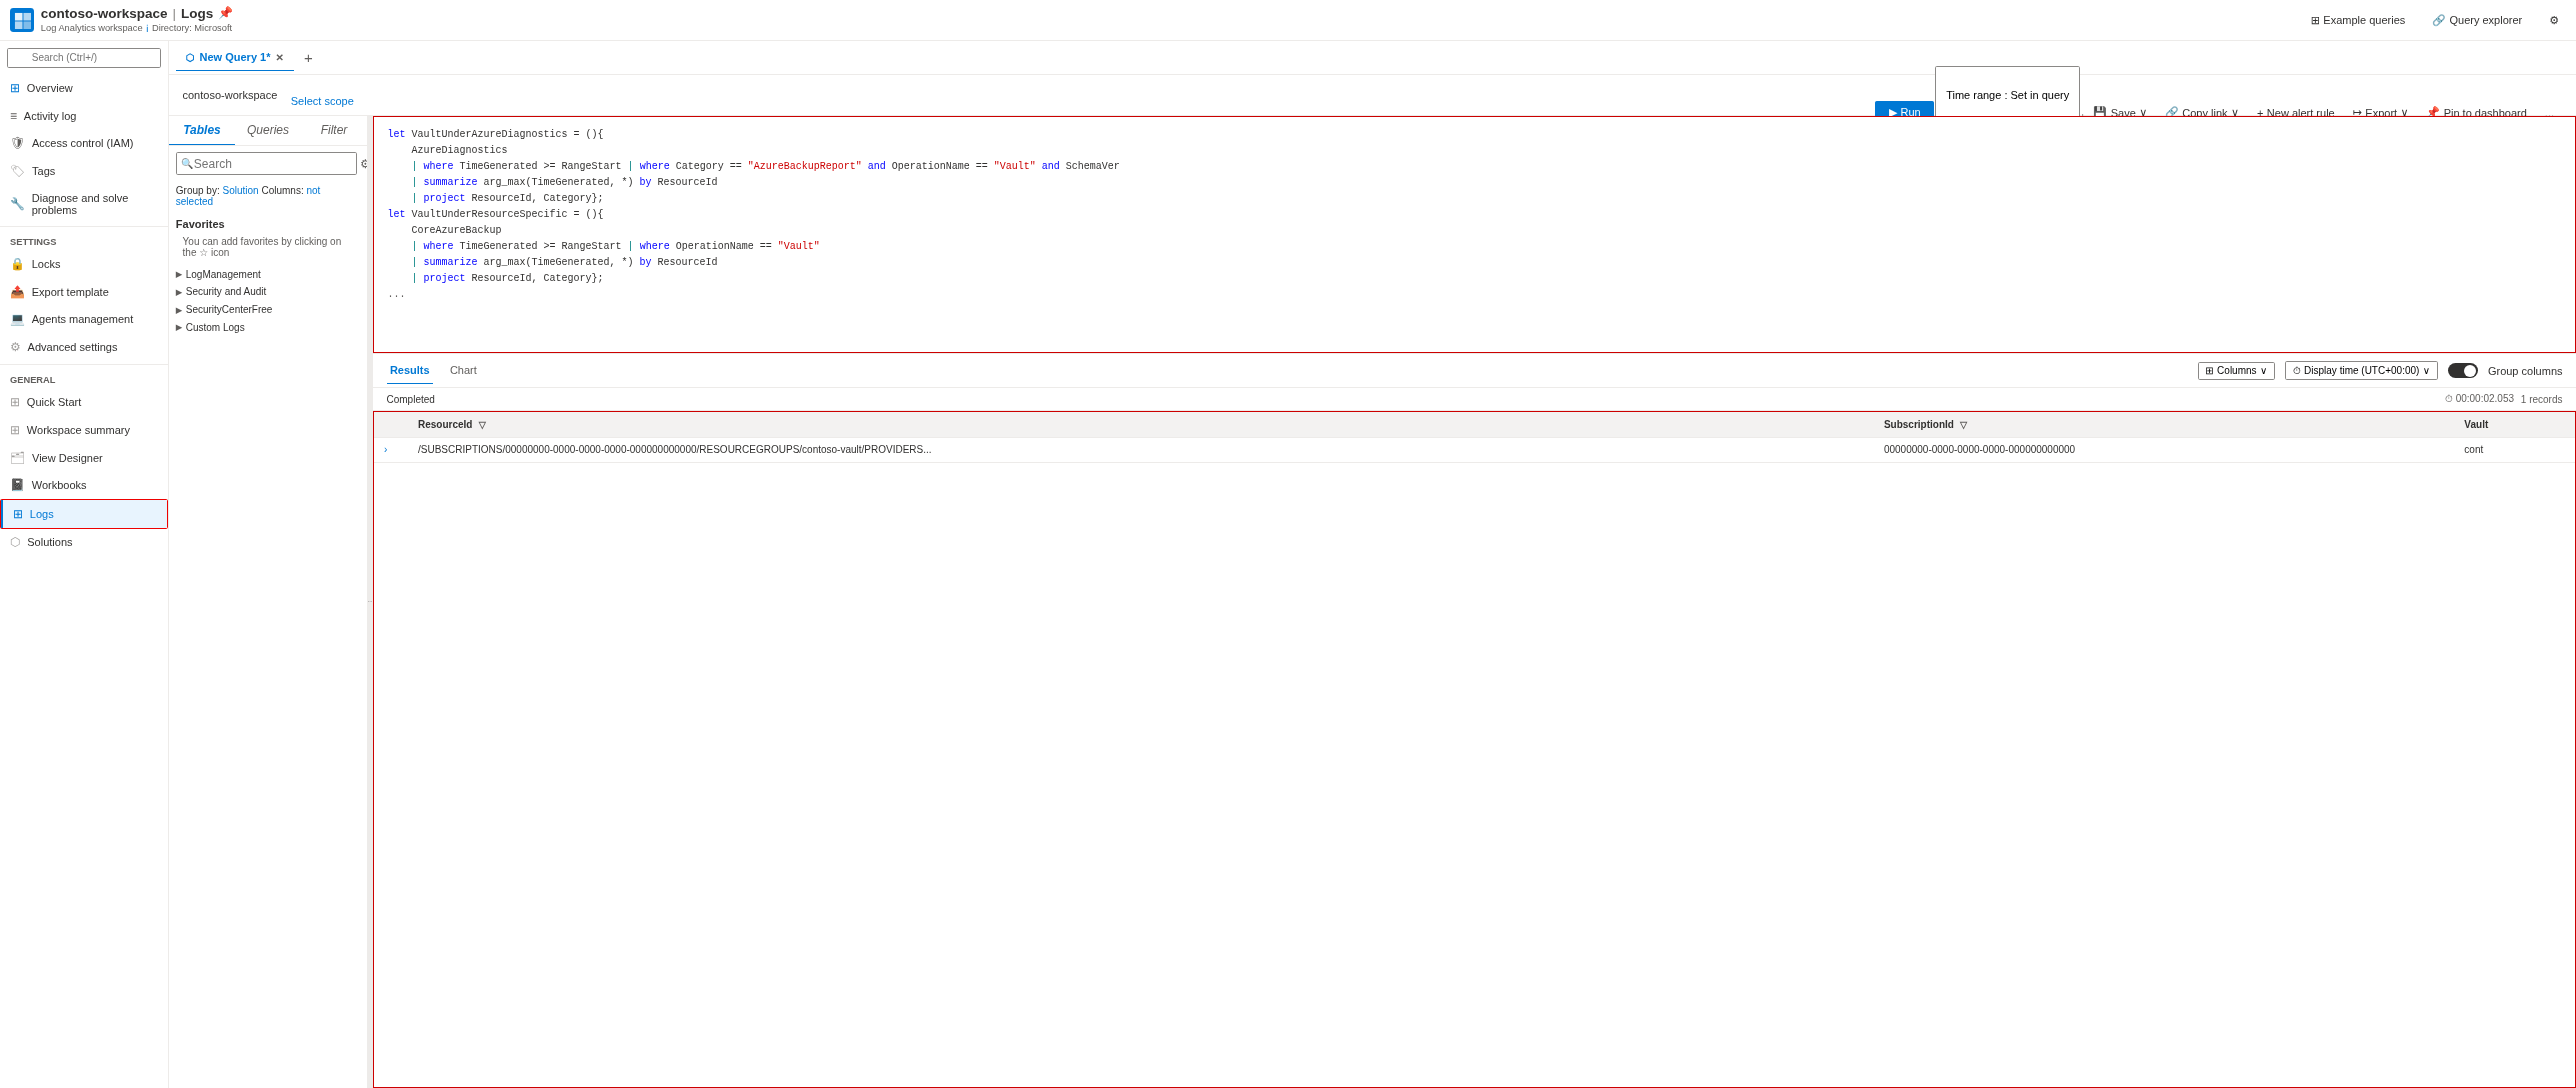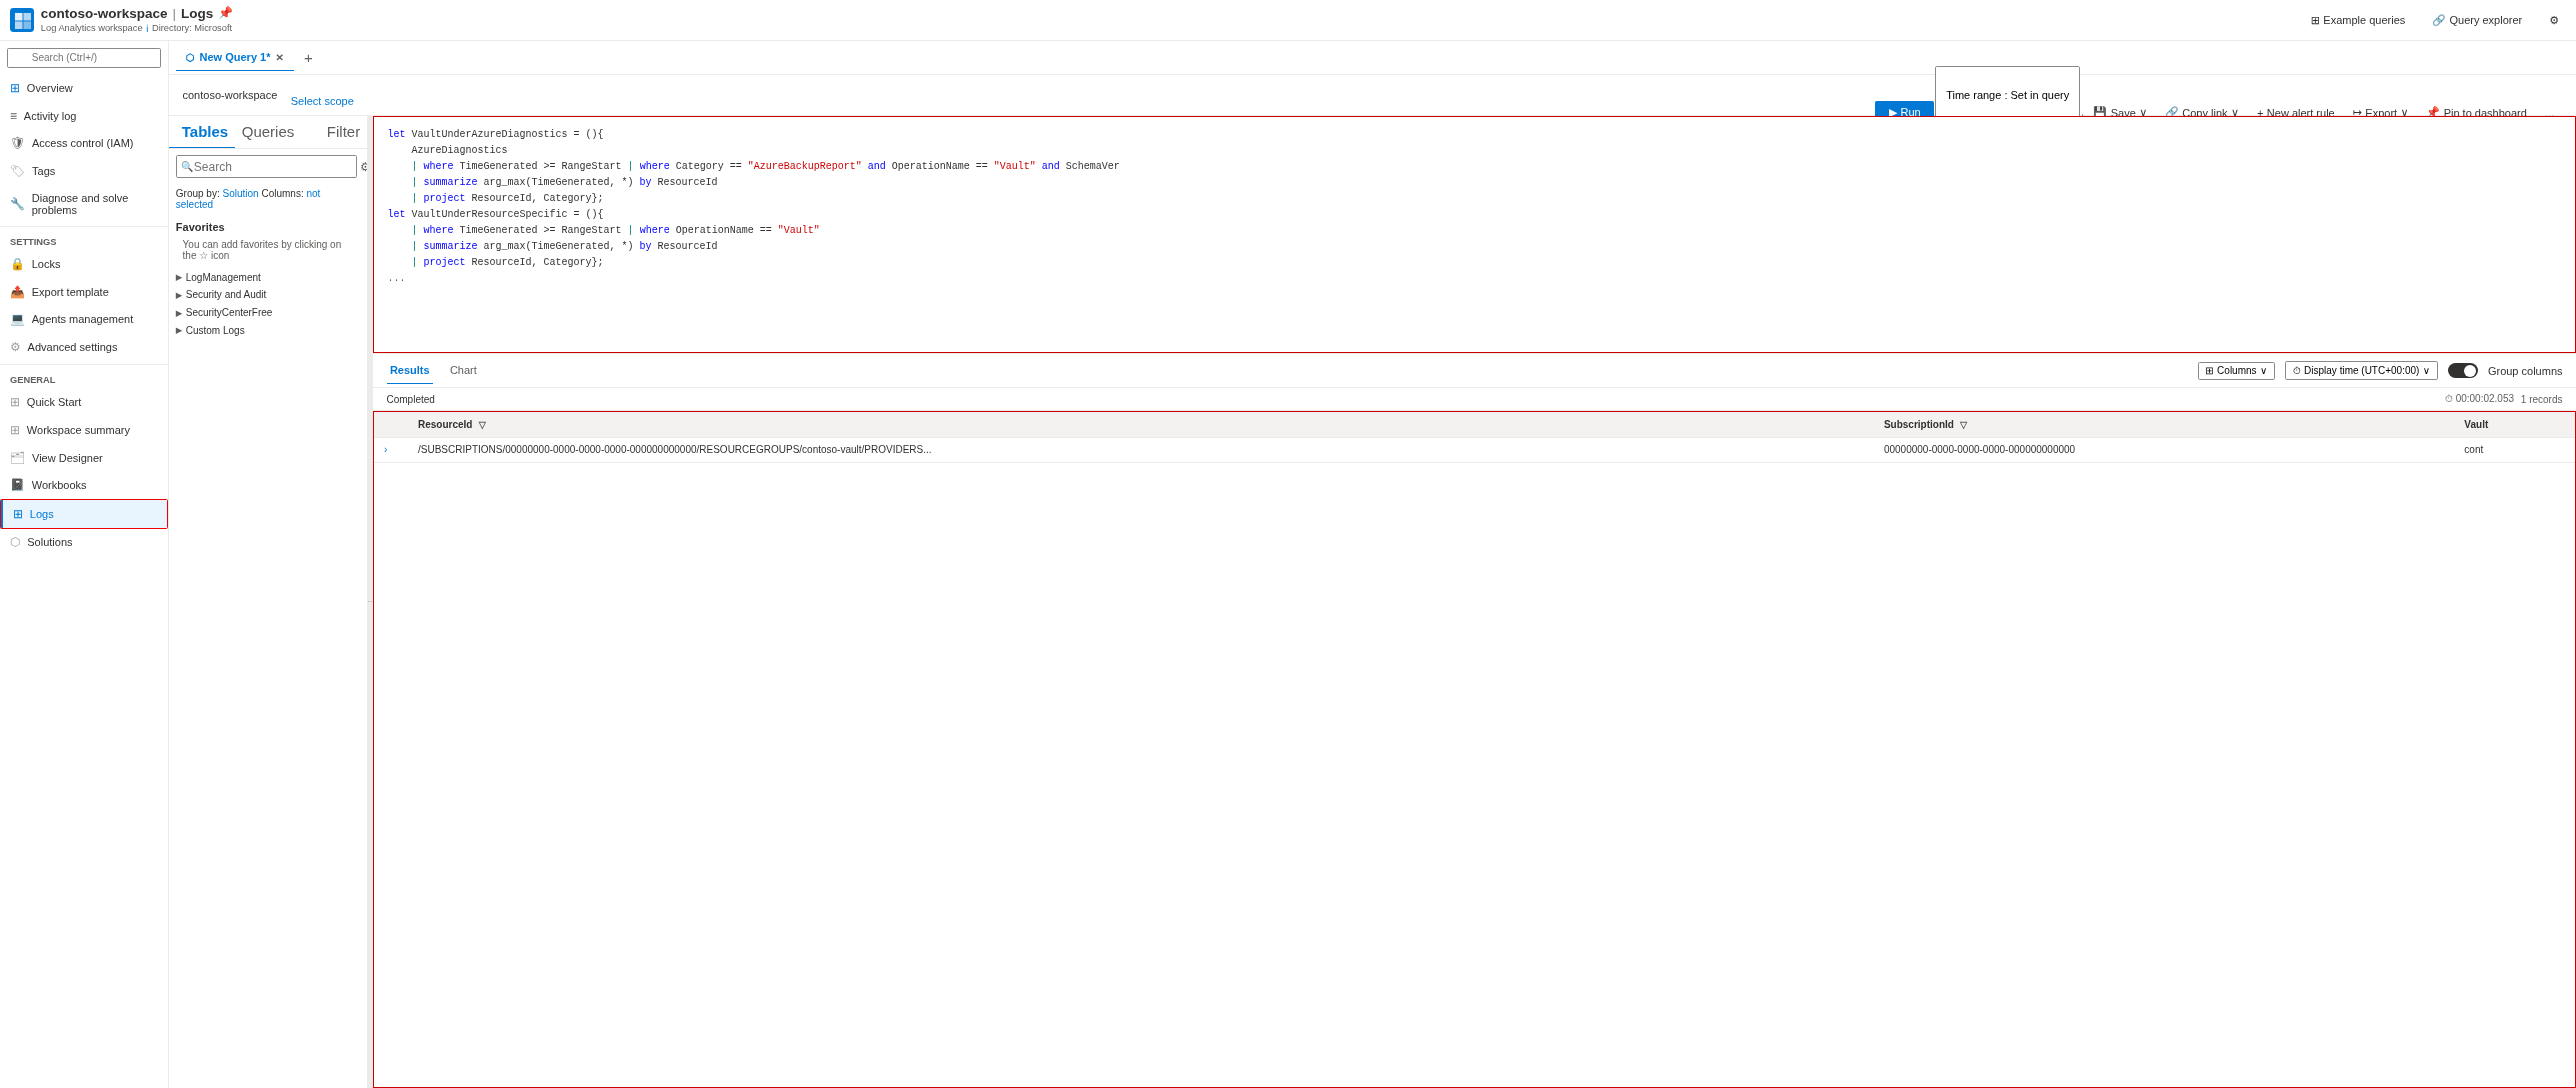--- a/index.html
+++ b/index.html
@@ -51,21 +51,21 @@
     .time-range-btn { border: 0.8px solid #8a8886; background: #fff; border-radius: 1.7px; padding: 22px 10px; font-size: 11px; cursor: pointer; }
     .toolbar-btn-flat { display: flex; align-items: center; gap: 3.4px; padding: 5px 8.5px; font-size: 11px; cursor: pointer; background: none; border: none; color: #323130; }
     .toolbar-sep { color: #8a8886; }
 
     
     .three-pane { display: flex; flex: 1; overflow: hidden; }
 
     
     .left-panel { width: 199px; background: #fff; border-right: 0.8px solid #edebe9; display: flex; flex-direction: column; flex-shrink: 0; overflow-y: auto; }
     .left-panel-tabs { display: flex; border-bottom: 0.8px solid #edebe9; }
-    .lp-tab { flex: 1; text-align: right; padding: 6.8px; font-size: 15px; cursor: pointer; color: #605e5c; border-bottom: 1.7px solid transparent; }
+    .lp-tab { flex: 1; text-align: center; padding: 6.8px; font-size: 12px; cursor: pointer; color: #605e5c; border-bottom: 1.7px solid transparent; font-style: italic; }
     .lp-tab.active { color: #0078d4; border-bottom: 1.7px solid #0078d4; font-weight: 600; }
     .lp-search { padding: 6.8px; position: relative; display: flex; align-items: center; gap: 3.4px; }
     .lp-search input { flex: 1; padding: 3.4px 6.8px 3.4px 20px; border: 0.8px solid #8a8886; border-radius: 1.7px; font-size: 10px; }
     .lp-search-icon { position: absolute; left: 12px; color: #605e5c; font-size: 10px; }
     .lp-filter-btn { color: #605e5c; cursor: pointer; font-size: 12px; }
     .group-by { padding: 3.4px 6.8px; font-size: 10px; color: #323130; }
     .group-by a { color: #0078d4; text-decoration: none; cursor: pointer; }
     .lp-section { padding: 6.8px 6.8px 3.4px; }
     .lp-section-title { font-weight: 600; font-size: 11px; margin-bottom: 3.4px; }
     .lp-favorites-hint { font-size: 10px; color: #605e5c; padding: 3.4px 6.8px; }
@@ -319,20 +319,21 @@
       </div>
 
       <div class="query-editor-area">
         <div class="query-editor">
           <div><span class="kw-blue">let</span> VaultUnderAzureDiagnostics = (){</div>
           <div>&nbsp;&nbsp;&nbsp;&nbsp;AzureDiagnostics</div>
           <div>&nbsp;&nbsp;&nbsp;&nbsp;<span class="kw-teal">|</span> <span class="kw-blue">where</span> TimeGenerated &gt;= RangeStart <span class="kw-teal">|</span> <span class="kw-blue">where</span> Category == <span class="kw-str">"AzureBackupReport"</span> <span class="kw-blue">and</span> OperationName == <span class="kw-str">"Vault"</span> <span class="kw-blue">and</span> SchemaVer</div>
           <div>&nbsp;&nbsp;&nbsp;&nbsp;<span class="kw-teal">|</span> <span class="kw-blue">summarize</span> arg_max(TimeGenerated, *) <span class="kw-blue">by</span> ResourceId</div>
           <div>&nbsp;&nbsp;&nbsp;&nbsp;<span class="kw-teal">|</span> <span class="kw-blue">project</span> ResourceId, Category};</div>
           <div><span class="kw-blue">let</span> VaultUnderResourceSpecific = (){</div>
+          <div>&nbsp;&nbsp;&nbsp;&nbsp;CoreAzureBackup</div>
           <div>&nbsp;&nbsp;&nbsp;&nbsp;<span class="kw-teal">|</span> <span class="kw-blue">where</span> TimeGenerated &gt;= RangeStart <span class="kw-teal">|</span> <span class="kw-blue">where</span> OperationName == <span class="kw-str">"Vault"</span></div>
           <div>&nbsp;&nbsp;&nbsp;&nbsp;<span class="kw-teal">|</span> <span class="kw-blue">summarize</span> arg_max(TimeGenerated, *) <span class="kw-blue">by</span> ResourceId</div>
           <div>&nbsp;&nbsp;&nbsp;&nbsp;<span class="kw-teal">|</span> <span class="kw-blue">project</span> ResourceId, Category};</div>
           <div style="color:#605e5c;">...</div>
         </div>
 
         <div class="results-area">
           <div class="results-tabs">
             <div class="rt active">Results</div>
             <div class="rt">Chart</div>

